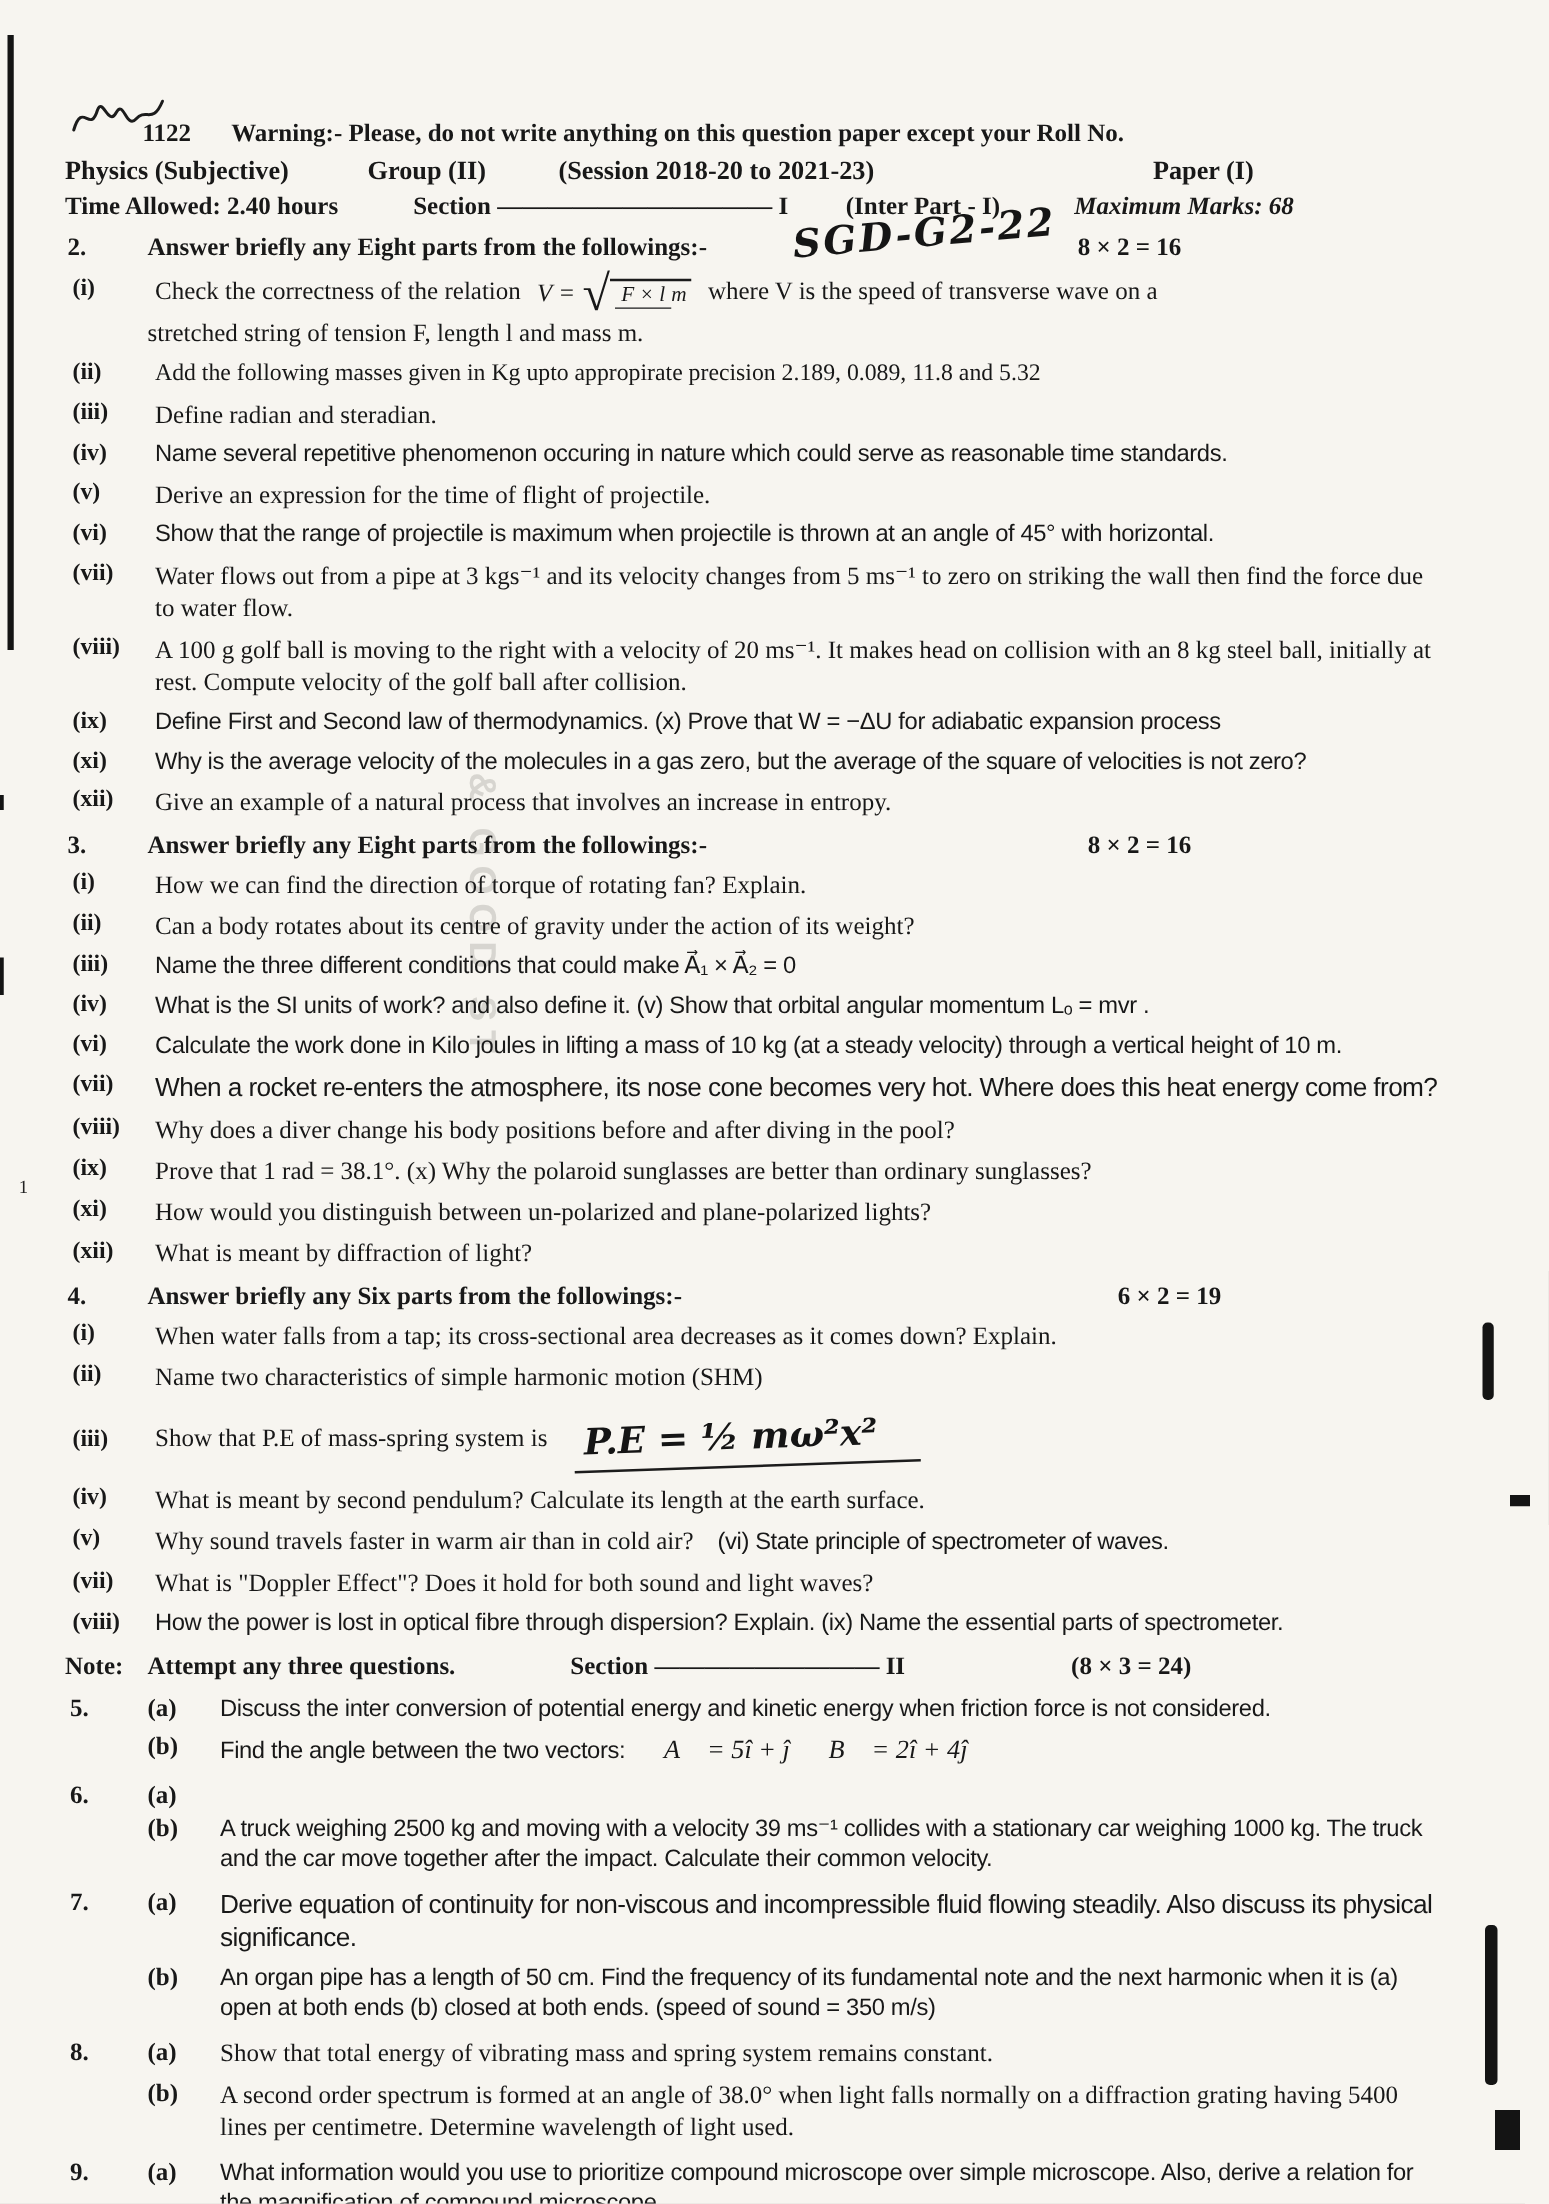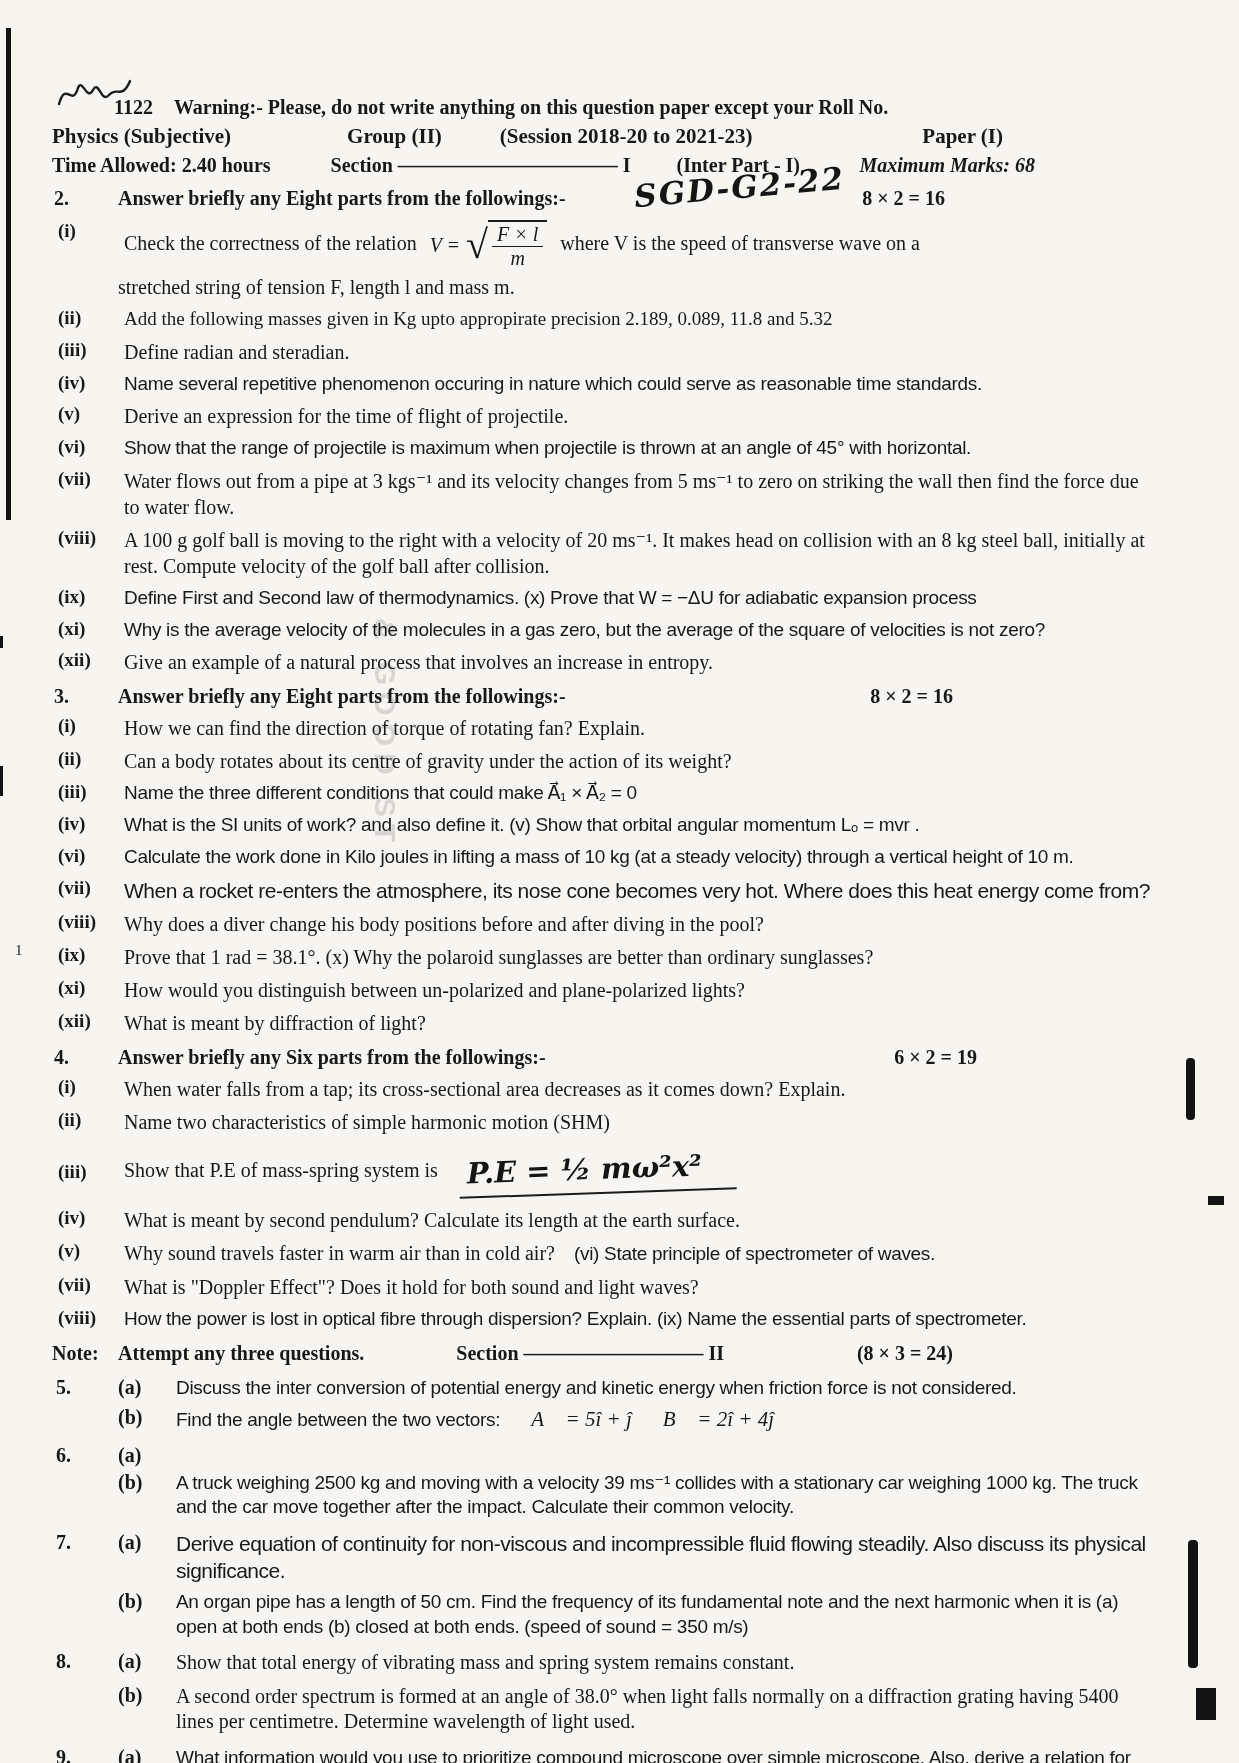--- a/index.html
+++ b/index.html
@@ -3,44 +3,44 @@
 <meta charset="utf-8">
 <style>
   html,body{margin:0;padding:0;background:#dedcd6;}
   .sheet{
     position:relative;width:1239px;height:1763px;background:#f7f5f0;
     overflow:hidden;font-family:"Liberation Serif","DejaVu Serif",serif;
     font-size:20px;color:#181818;margin:0 auto;
   }
   .content{position:absolute;left:52px;top:96px;width:1101px;}
   
-  .h1{font-weight:bold;font-size:20px;padding-left:62px;display:flex;gap:21px;}
+  .h1{font-weight:bold;font-size:20px;padding-left:62px;display:flex;gap:32px;}
   .h2{display:flex;font-weight:bold;font-size:21px;margin-top:5px;}
-  .h2 .g{margin-left:116px;} .h2 .s{margin-left:58px;} .h2 .p{margin-left:auto;margin-right:150px;}
+  .h2 .g{margin-left:63px;} .h2 .s{margin-left:58px;} .h2 .p{margin-left:auto;margin-right:150px;}
   .h3{display:flex;font-weight:bold;font-size:20px;margin-top:5px;}
   .h3 .sec{margin-left:60px;} .h3 .ip{margin-left:46px;} .h3 .mm{margin-left:auto;margin-right:118px;font-style:italic;}
   
   .qh{display:flex;font-weight:bold;margin-top:10px;position:relative;font-size:20px;}
   .qno{flex:none;width:64px;padding-left:2px;}
   .qh .qmarks{margin-left:auto;font-weight:bold;}
   .mr-q2{margin-right:208px;} .mr-q3{margin-right:200px;} .mr-q4{margin-right:176px;}
   
   .prow{display:flex;margin-top:7px;}
   .plbl{flex:none;width:66px;font-weight:bold;font-size:19px;padding-left:6px;}
   .ptxt{flex:1;line-height:1.3;}
   .cont-line{margin-left:66px;margin-top:4px;line-height:1.3;}
   
   .c{font-family:"Liberation Sans","DejaVu Sans",sans-serif;font-size:19px;letter-spacing:-0.3px;}
   .c2{font-family:"Liberation Sans","DejaVu Sans",sans-serif;font-size:21px;letter-spacing:-0.5px;}
   
   .formula{display:inline-flex;align-items:center;vertical-align:middle;margin:0 8px;}
   .lhs{font-style:italic;margin-right:6px;}
   .sqrt{font-size:40px;line-height:0.75;font-weight:normal;}
-  .frac{display:inline-flex;flex-direction:column;text-align:center;font-style:italic;
-        font-size:20px;line-height:1.15;border-top:2px solid #1b1b1b;padding:1px 4px 0 4px;}
+  .frac{display:inline-flex;flex-direction:row;text-align:center;font-style:italic;
+        font-size:17px;line-height:1.15;border-top:2px solid #1b1b1b;padding:1px 4px 0 4px;}
   .frac .num{border-bottom:1.5px solid #1b1b1b;padding:0 5px;}
   
   .hw{font-family:"DejaVu Serif",serif;font-style:italic;font-weight:bold;color:#151515;}
   .hw-annot{position:absolute;left:582px;top:-18px;font-size:31px;transform:rotate(-5deg);letter-spacing:2px;}
   .hw-formula{display:inline-block;font-size:29px;transform:rotate(-2deg);
               border-bottom:2.5px solid #1c1c1c;padding:0 34px 3px 8px;margin-left:16px;vertical-align:middle;}
   .vec{font-style:italic;margin-left:26px;font-size:21px;}
   
   .lq{display:flex;margin-top:11px;}
   .lqno{flex:none;width:62px;font-weight:bold;padding-left:4px;}

